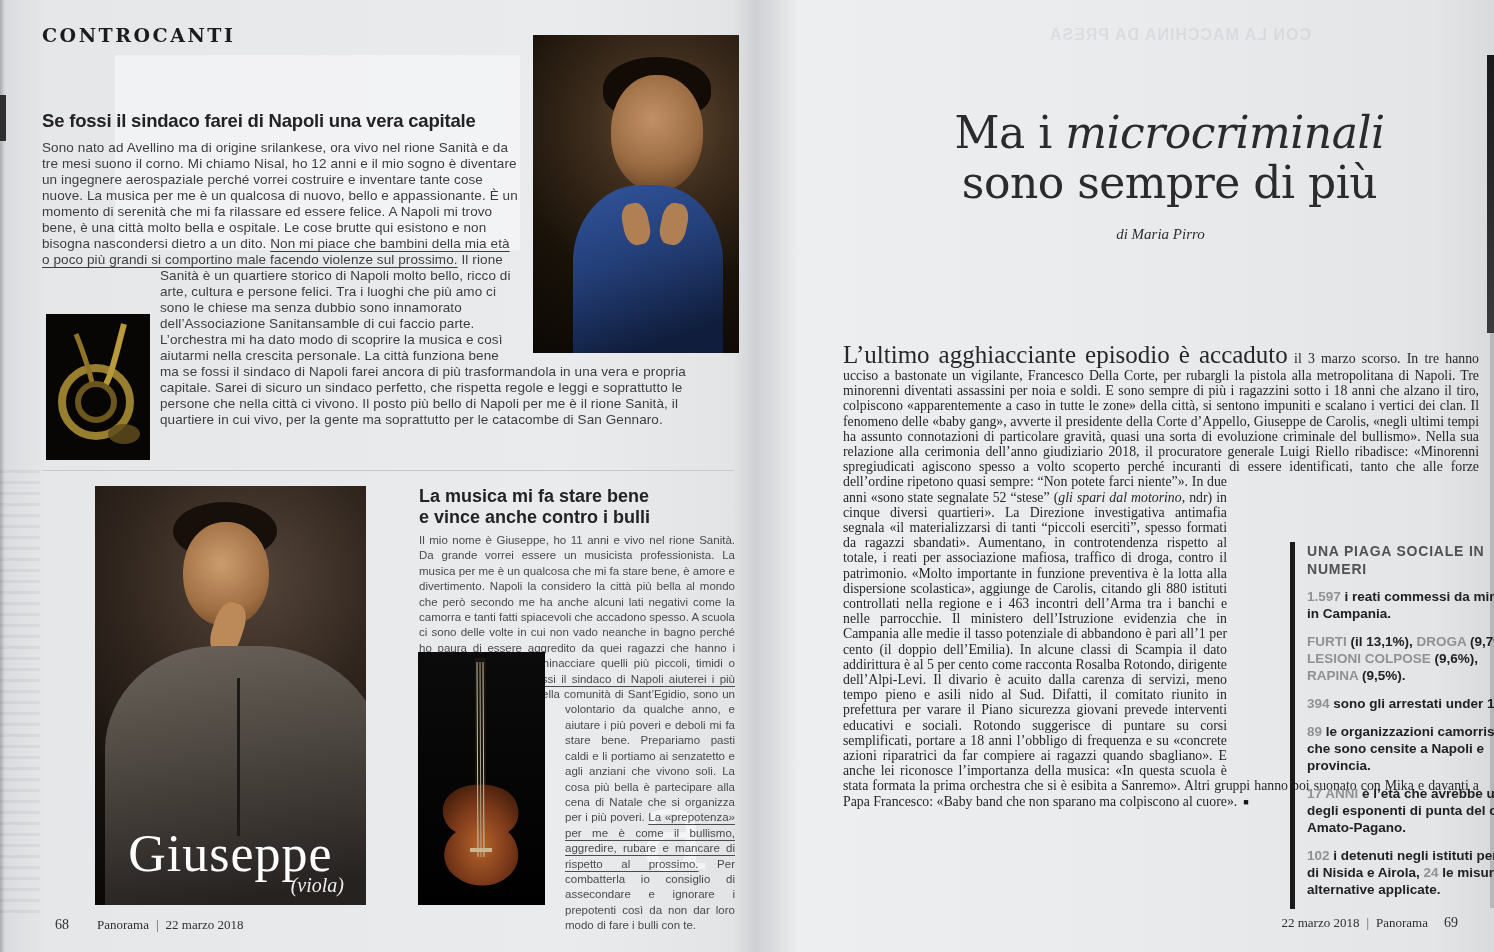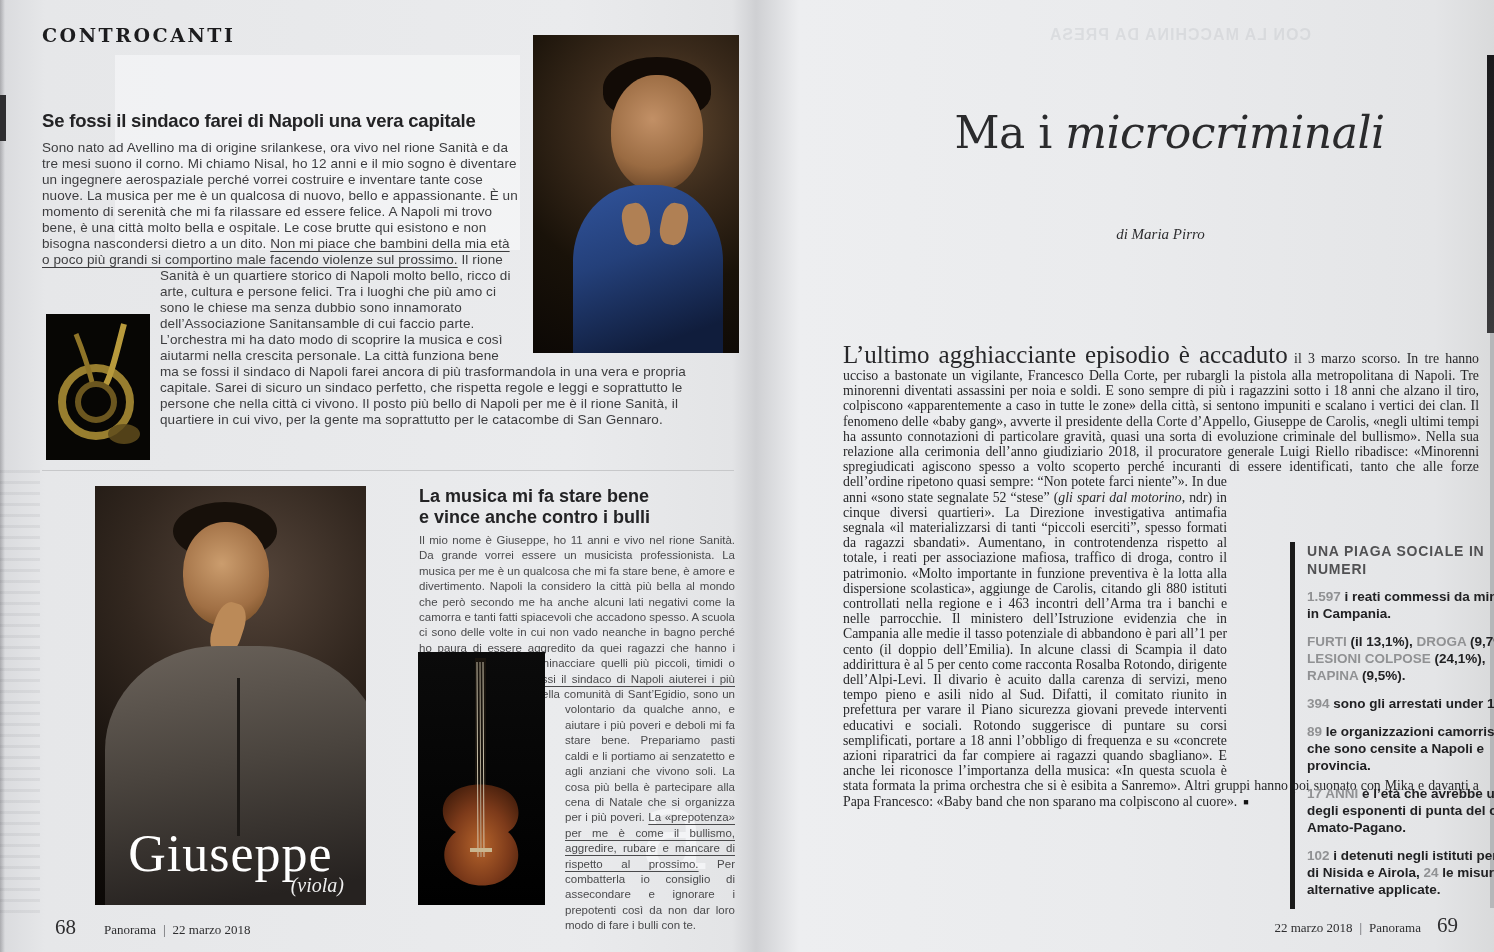--- a/index.html
+++ b/index.html
@@ -55,21 +55,21 @@
   .g-sweater{position:absolute;left:10px;top:160px;width:280px;height:260px;border-radius:40% 45% 0 0;
     background:linear-gradient(170deg,#6b635b 0%,#4a443e 45%,#262220 90%);}
   .g-zip{position:absolute;left:142px;top:192px;width:3px;height:158px;background:#1c1916;}
   .g-capwrap{position:absolute;left:0;right:0;bottom:8px;color:#fff;z-index:3;text-align:center;}
   .g-capwrap .cap-name{font:52px/1 "Liberation Serif",serif;letter-spacing:1px;}
   .g-capwrap .cap-inst{font:italic 20px "Liberation Serif",serif;text-align:right;padding-right:22px;margin-top:-6px;}
   .cello-photo{left:418px;top:652px;width:127px;height:253px;background:linear-gradient(#0b0b0b,#000);}
   
   .footer-left{position:absolute;left:55px;top:915px;font-family:"Liberation Serif",serif;color:#2e2e30;z-index:2;}
   .footer-right{position:absolute;right:36px;top:913px;font-family:"Liberation Serif",serif;color:#2e2e30;z-index:2;text-align:right;}
-  .pageno{font-size:21px;}
+  .pageno{font-size:14px;}
   .footer-left .pageno{margin-right:28px;}
   .footer-right .pageno{margin-left:16px;}
   .fmag,.fdate{font-size:13px;}
   .fsep{margin:0 7px;color:#55555a;font-size:13px;}
   
   .r-headline{position:absolute;left:852px;top:108px;width:635px;text-align:center;z-index:2;
     font:44px/50px "DejaVu Serif",serif;color:#2b2b2d;letter-spacing:-.5px;}
   .ital{font-style:italic;}
   .r-byline{position:absolute;left:843px;top:226px;width:635px;text-align:center;
     font:italic 15px "Liberation Serif",serif;color:#2e2e30;z-index:2;}
@@ -162,30 +162,31 @@
       <rect x="52" y="196" width="22" height="4" fill="#c9b68f"></rect>
     </svg>
   </div>
 
   <div class="footer-left">
     <span class="pageno">68</span><span class="fmag">Panorama</span><span class="fsep">|</span><span class="fdate">22 marzo 2018</span>
   </div>
 
   <div class="r-headline">
     <div><span>Ma i </span><span class="ital">microcriminali</span></div>
+    <div>sono sempre di più</div>
   </div>
   <div class="r-byline">di Maria Pirro</div>
 
   <div class="r-body"><span class="opening">L’ultimo agghiacciante episodio è accaduto</span><span> il 3 marzo scorso. In tre hanno ucciso a bastonate un vigilante, Francesco Della Corte, per rubargli la pistola alla metropolitana di Napoli. Tre minorenni diventati assassini per noia e soldi. E sono sempre di più i ragazzini sotto i 18 anni che alzano il tiro, colpiscono «apparentemente a caso in tutte le zone» della città, si sentono impuniti e scalano i vertici dei clan. Il fenomeno delle «baby gang», avverte il presidente della Corte d’Appello, Giuseppe de Carolis, «negli ultimi tempi ha assunto connotazioni di particolare gravità, quasi una sorta di evoluzione criminale del bullismo». Nella sua relazione alla cerimonia dell’anno giudiziario 2018, il procuratore generale Luigi Riello ribadisce: «Minorenni spregiudicati agiscono spesso a volto scoperto perché incuranti di essere identificati, tanto che alle forze dell’ordine ripetono quasi sempre: “Non potete farci </span><span class="sidebar-spacer"></span><span>niente”». In due anni «sono state segnalate 52 “stese” (</span><span class="ital">gli spari dal motorino</span><span>, ndr) in cinque diversi quartieri». La Direzione investigativa antimafia segnala «il materializzarsi di tanti “piccoli eserciti”, spesso formati da ragazzi sbandati». Aumentano, in controtendenza rispetto al totale, i reati per associazione mafiosa, traffico di droga, contro il patrimonio. «Molto importante in funzione preventiva è la lotta alla dispersione scolastica», aggiunge de Carolis, citando gli 880 istituti controllati nella regione e i 463 incontri dell’Arma tra i banchi e nelle parrocchie. Il ministero dell’Istruzione evidenzia che in Campania alle medie il tasso potenziale di abbandono è pari all’1 per cento (il doppio dell’Emilia). In alcune classi di Scampia il dato addirittura è al 5 per cento come racconta Rosalba Rotondo, dirigente dell’Alpi-Levi. Il divario è acuito dalla carenza di servizi, meno tempo pieno e asili nido al Sud. Difatti, il comitato riunito in prefettura per varare il Piano sicurezza giovani prevede interventi educativi e sociali. Rotondo suggerisce di puntare su corsi semplificati, portare a 18 anni l’obbligo di frequenza e su «concrete azioni riparatrici da far compiere ai ragazzi quando sbagliano». E anche lei riconosce l’importanza della musica: «In questa scuola è stata formata la prima orchestra che si è esibita a Sanremo». Altri gruppi hanno poi suonato con Mika e davanti a Papa Francesco: «Baby band che non sparano ma colpiscono al cuore».</span><span class="endmark">■</span></div>
 
   <div class="sidebar">
     <div class="sb-title">UNA PIAGA SOCIALE IN NUMERI</div>
     <div id="sb-items">
         <p class="sb-item"><span class="sb-key">1.597</span><span class="sb-val"> i reati commessi da minori in Campania.</span></p>
-        <p class="sb-item"><span class="sb-key">FURTI</span><span class="sb-val"> (il 13,1%), </span><span class="sb-key">DROGA</span><span class="sb-val"> (9,7%), </span><span class="sb-key">LESIONI COLPOSE</span><span class="sb-val"> (24,1%), </span><span class="sb-key">RAPINA</span><span class="sb-val"> (9,5%).</span></p>
+        <p class="sb-item"><span class="sb-key">FURTI</span><span class="sb-val"> (il 13,1%), </span><span class="sb-key">DROGA</span><span class="sb-val"> (9,7%), </span><span class="sb-key">LESIONI COLPOSE</span><span class="sb-val"> (9,6%), </span><span class="sb-key">RAPINA</span><span class="sb-val"> (9,5%).</span></p>
         <p class="sb-item"><span class="sb-key">394</span><span class="sb-val"> sono gli arrestati under 18.</span></p>
         <p class="sb-item"><span class="sb-key">89</span><span class="sb-val"> le organizzazioni camorristiche che sono censite a Napoli e provincia.</span></p>
         <p class="sb-item"><span class="sb-key">17 ANNI</span><span class="sb-val"> è l’età che avrebbe uno degli esponenti di punta del clan Amato-Pagano.</span></p>
         <p class="sb-item"><span class="sb-key">102</span><span class="sb-val"> i detenuti negli istituti penali di Nisida e Airola, </span><span class="sb-key">24</span><span class="sb-val"> le misure alternative applicate.</span></p>
       </div>
   </div>
 
   <div class="footer-right">
     <span class="fdate">22 marzo 2018</span><span class="fsep">|</span><span class="fmag">Panorama</span><span class="pageno">69</span>
   </div>

